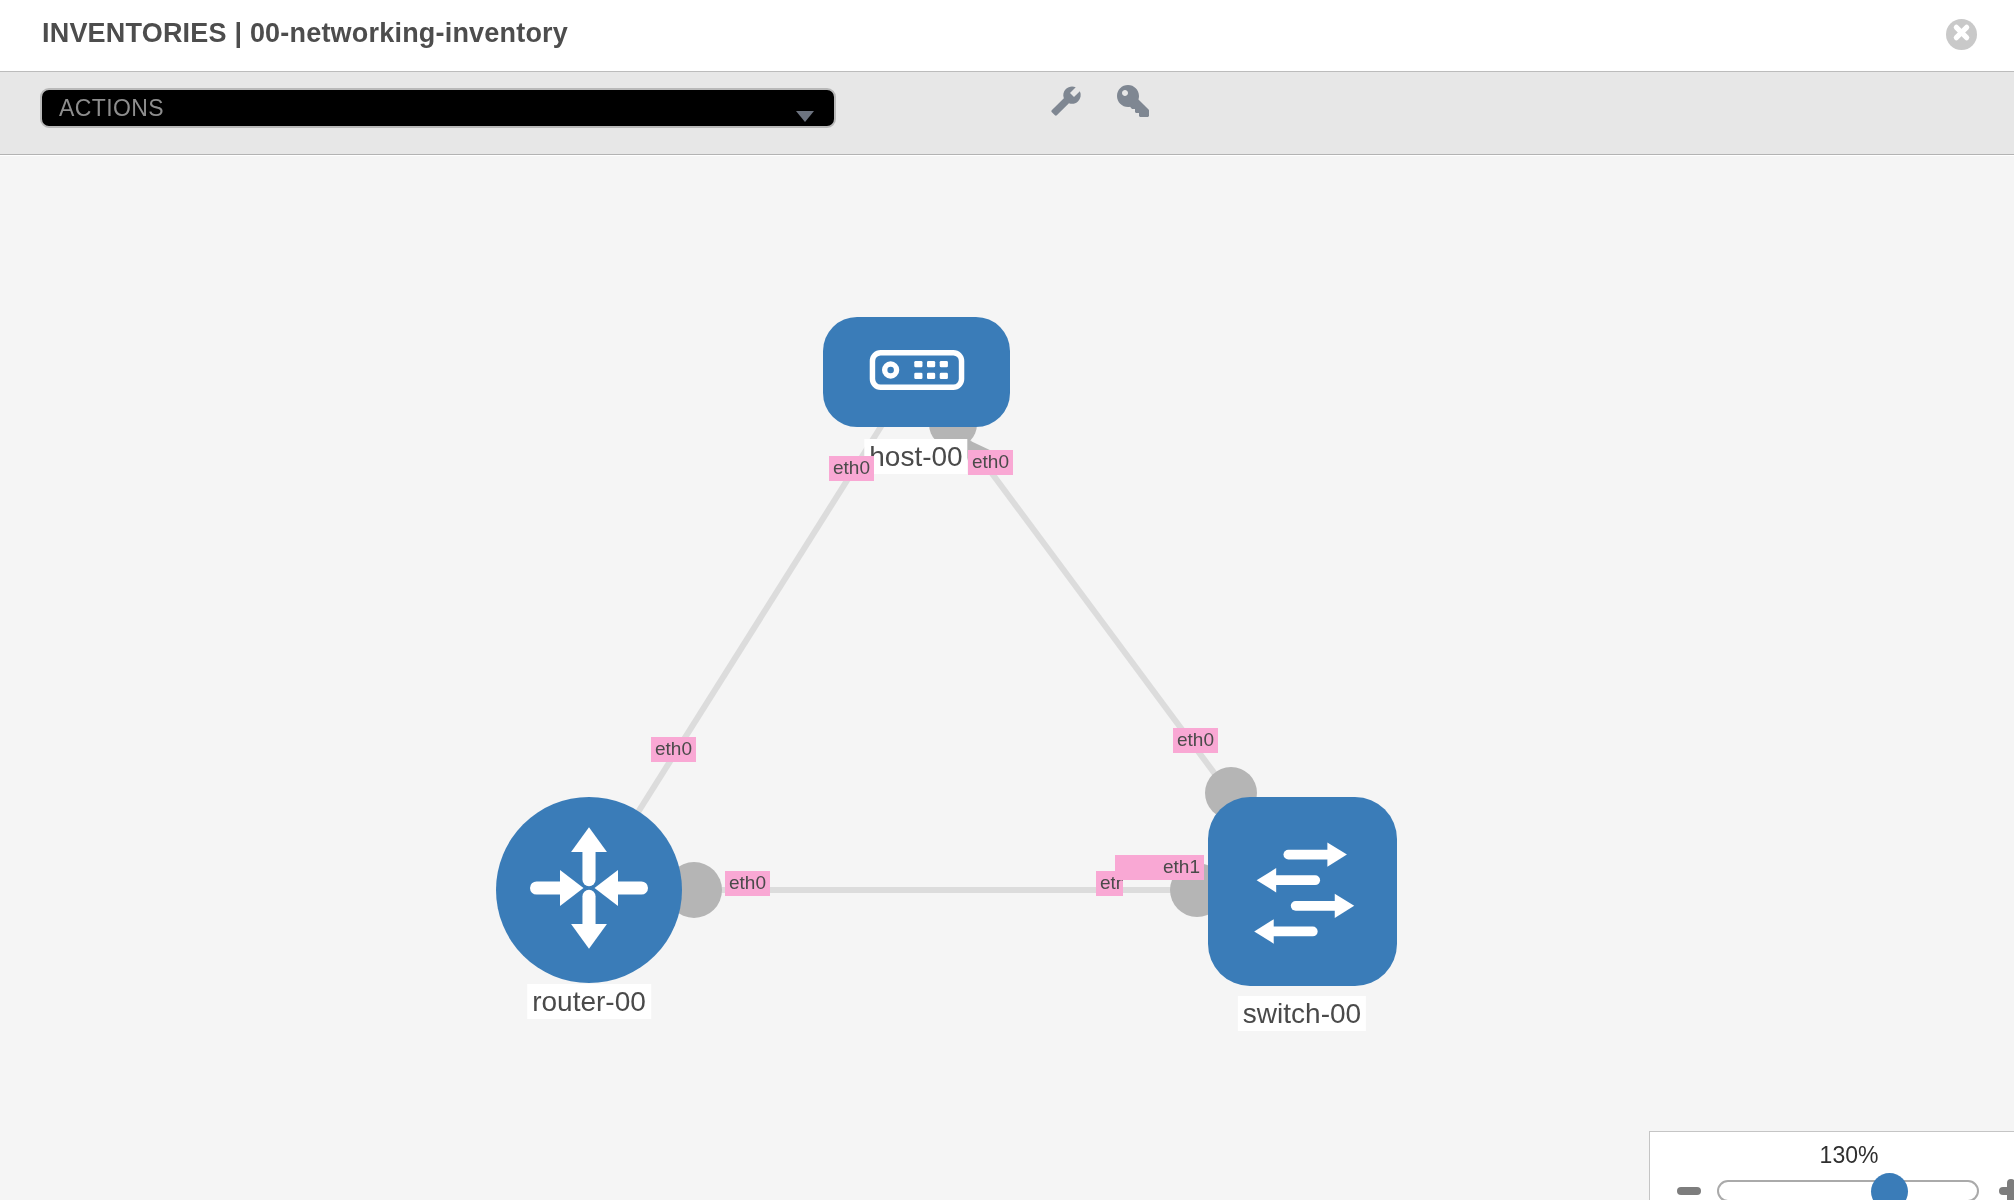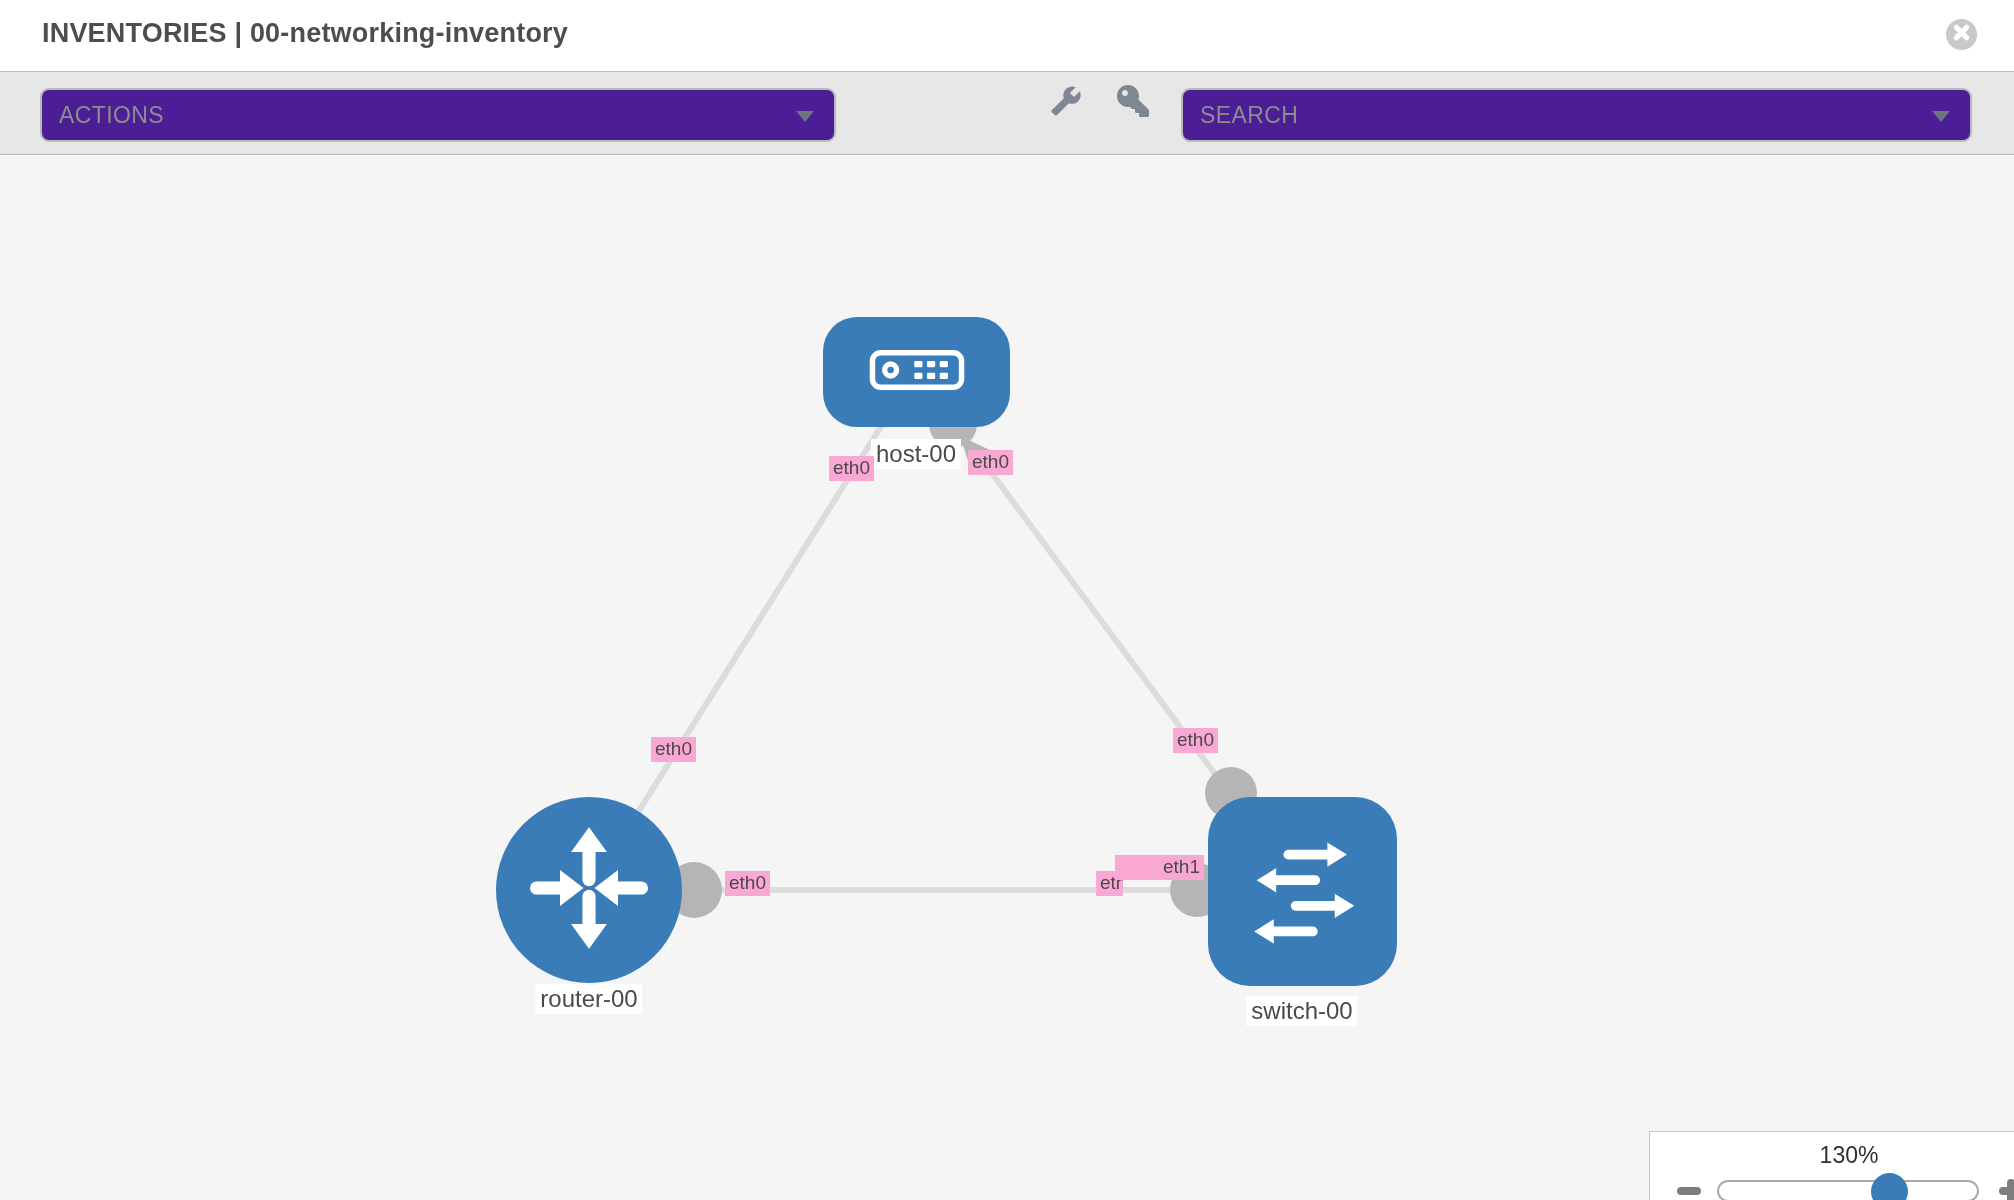--- a/index.html
+++ b/index.html
@@ -8,42 +8,42 @@
 
   
   .titlebar{position:absolute;left:0;top:0;width:2014px;height:71px;background:#ffffff;z-index:10;}
   .titlebar .title{position:absolute;left:42px;top:18px;font-size:27px;font-weight:bold;color:#4d4d4d;letter-spacing:.2px;text-align:right;}
   .close-btn{position:absolute;left:1946px;top:19px;width:31px;height:31px;border-radius:50%;
              background:#c9c9c9;z-index:11;cursor:pointer;display:flex;align-items:center;justify-content:center;}
 
   
   .toolbar{position:absolute;left:0;top:71px;width:2014px;height:84px;background:#e7e7e7;
            border-top:1px solid #bcbcbc;border-bottom:1px solid #b3b3b3;box-sizing:border-box;z-index:10;}
-  .sel{position:absolute;height:54px;background:#4c1d95;border:2px solid #b9b9b9;border-radius:9px;
+  .sel{position:absolute;height:40px;background:#000000;border:2px solid #b9b9b9;border-radius:9px;
        box-sizing:border-box;display:flex;align-items:center;cursor:pointer;}
   .sel .sel-label{padding-left:17px;font-size:23px;color:#8d8d8d;letter-spacing:.4px;}
   .sel .caret{position:absolute;right:20px;top:21px;width:0;height:0;
               border-left:9px solid transparent;border-right:9px solid transparent;
               border-top:11px solid #6d7480;}
   .sel.actions{left:40px;top:16px;width:796px;}
   .sel.search{left:1181px;top:16px;width:791px;}
   .tool-icon{position:absolute;top:13px;width:32px;height:32px;cursor:pointer;}
   .tool-icon.wrench{left:1050px;}
   .tool-icon.key{left:1117px;}
 
   
   .canvas{position:absolute;left:0;top:156px;width:2014px;height:1044px;background:#f5f5f5;overflow:hidden;}
   .linklayer{position:absolute;left:0;top:-156px;width:2014px;height:1200px;z-index:1;}
 
   .node{position:absolute;background:#3a7cb8;z-index:2;display:flex;align-items:center;justify-content:center;cursor:pointer;}
   .node.host{left:823px;top:317px;width:187px;height:110px;border-radius:34px;}
   .node.router{left:496px;top:797px;width:186px;height:186px;border-radius:50%;}
   .node.switch{left:1208px;top:797px;width:189px;height:189px;border-radius:42px;}
 
-  .nlabel{position:absolute;z-index:3;background:#ffffff;color:#4a4a4a;font-size:24px;
+  .nlabel{position:absolute;z-index:3;background:#ffffff;color:#4a4a4a;font-size:28px;
           line-height:1.18;padding:1px 5px;white-space:nowrap;transform:translateX(-50%);}
   .iflabel{position:absolute;z-index:3;background:#f9a8d4;color:#4a4a4a;font-size:19px;
            line-height:1.2;padding:1px 4px;white-space:nowrap;}
   .iflabel.under{z-index:3;width:23px;overflow:hidden;padding-right:0;}
   .iflabel.over{z-index:4;}
 
   
   .lbl-host{left:916px;top:439px;}
   .lbl-router{left:589px;top:984px;}
   .lbl-switch{left:1302px;top:996px;}
@@ -176,24 +176,20 @@
         <path transform="scale(-1,1) translate(-24,0)" fill="#7f8792" d="M22.7 19l-9.1-9.1c.9-2.3.4-5-1.5-6.9-2-2-5-2.4-7.4-1.3L9 6 6 9 1.6 4.7C.4 7.1.9 10.1 2.9 12.1c1.9 1.9 4.6 2.4 6.9 1.5l9.1 9.1c.4.4 1 .4 1.4 0l2.3-2.3c.5-.4.5-1.1.1-1.4z"></path>
       </svg>
     </div>
 
     <div class="tool-icon key">
       <svg width="32" height="32" viewBox="0 0 512 512">
         <path transform="scale(-1,1) translate(-512,0)" fill="#7f8792" d="M512 176.001C512 273.203 433.202 352 336 352c-11.22 0-22.19-1.062-32.827-3.069l-24.012 27.014A23.999 23.999 0 0 1 261.223 384H224v40c0 13.255-10.745 24-24 24h-40v40c0 13.255-10.745 24-24 24H24c-13.255 0-24-10.745-24-24v-78.059c0-6.365 2.529-12.47 7.029-16.971l161.802-161.802C163.108 213.814 160 195.271 160 176 160 78.798 238.797.001 335.999 0 433.488-.001 512 78.511 512 176.001zM336 128c0 26.51 21.49 48 48 48s48-21.49 48-48-21.49-48-48-48-48 21.49-48 48z"></path>
       </svg>
     </div>
 
-    <div class="sel search">
-      <span class="sel-label">SEARCH</span>
-      <span class="caret"></span>
-    </div>
   </div>
 
   <div class="zoom-panel">
     <div class="zoom-value">130%</div>
     <div class="zoom-minus"></div>
     <div class="zoom-track"></div>
     <div class="zoom-thumb"></div>
     <div class="zoom-plus">
       <span class="h"></span>
       <span class="v"></span>

